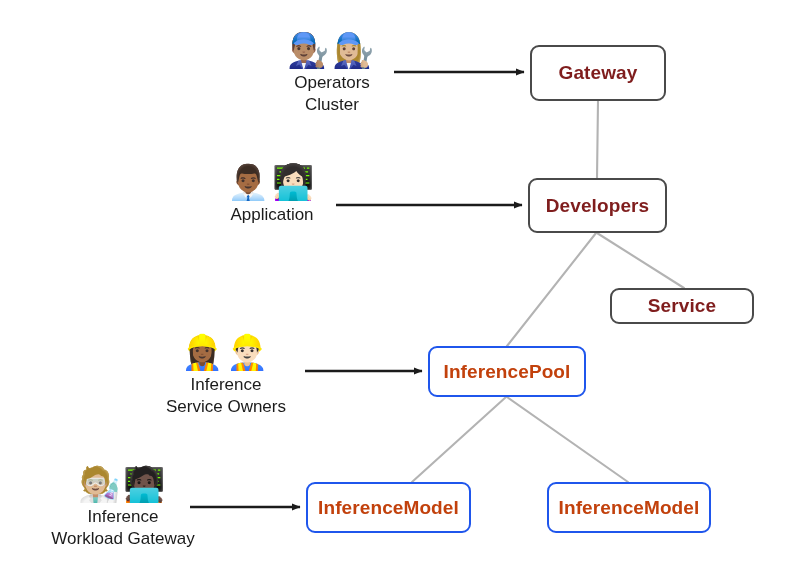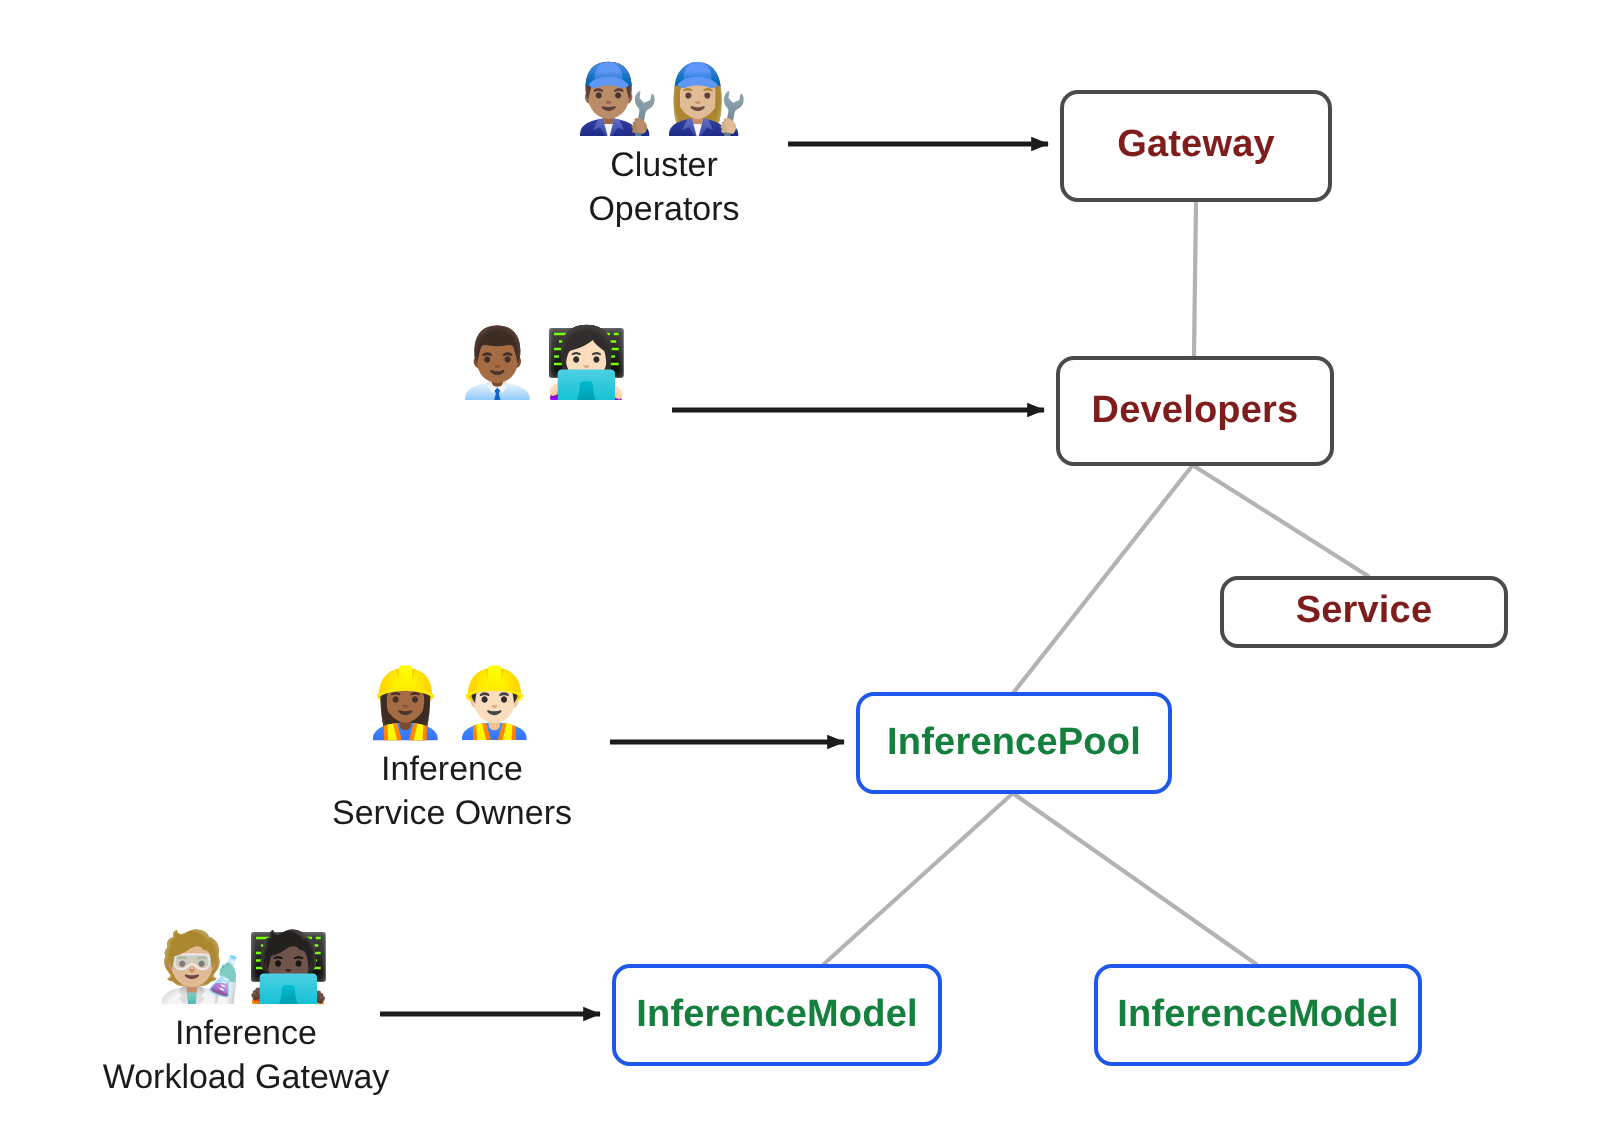--- a/index.html
+++ b/index.html
@@ -47,21 +47,21 @@
     border: 2.2px solid #4a4a4a;
   }
   .node.neutral .node-label {
     color: #7f1d1d;
     font-size: 19px;
   }
   .node.accent {
     border: 2.4px solid #1f56ec;
   }
   .node.accent .node-label {
-    color: #15803d;
+    color: #c2410c;
     font-size: 19px;
   }
 
   #node-gateway      { left: 530px; top: 45px;  width: 136px; height: 56px; }
   #node-httproute    { left: 528px; top: 178px; width: 139px; height: 55px; }
   #node-service      { left: 610px; top: 288px; width: 144px; height: 36px; }
   #node-inferencepool{ left: 428px; top: 346px; width: 158px; height: 51px; }
   #node-model-left   { left: 306px; top: 482px; width: 165px; height: 51px; }
   #node-model-right  { left: 547px; top: 482px; width: 164px; height: 51px; }
 
@@ -137,26 +137,27 @@
   <div class="node accent" id="node-model-left">
     <span class="node-label">InferenceModel</span>
   </div>
 
   <div class="node accent" id="node-model-right">
     <span class="node-label">InferenceModel</span>
   </div>
 
   <div class="persona" id="persona-cluster-operators">
     <div class="persona-emojis">👨🏽‍🔧👩🏼‍🔧</div>
+    <div class="persona-caption">Operators</div>
     <div class="persona-caption">Cluster</div>
-    <div class="persona-caption">Operators</div>
   </div>
 
   <div class="persona" id="persona-app-developers">
     <div class="persona-emojis">👨🏾‍💼👩🏻‍💻</div>
+    <div class="persona-caption">Application</div>
   </div>
 
   <div class="persona" id="persona-platform-owners">
     <div class="persona-emojis">👷🏾‍♀️👷🏻‍♂️</div>
     <div class="persona-caption">Inference</div>
     <div class="persona-caption">Service Owners</div>
   </div>
 
   <div class="persona" id="persona-workload-owners">
     <div class="persona-emojis">🧑🏼‍🔬🧑🏿‍💻</div>

